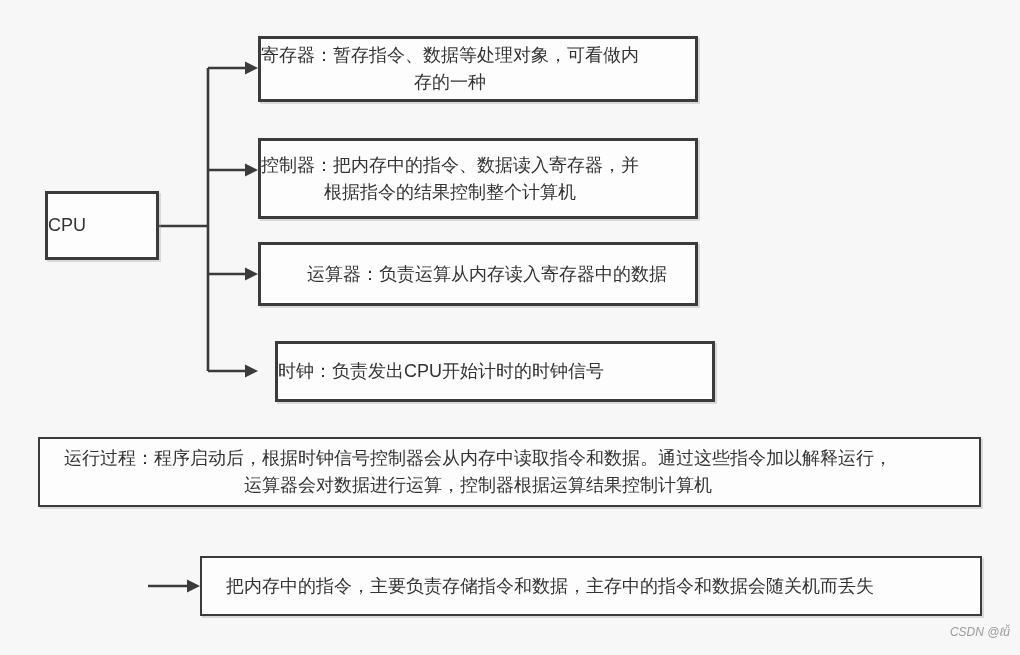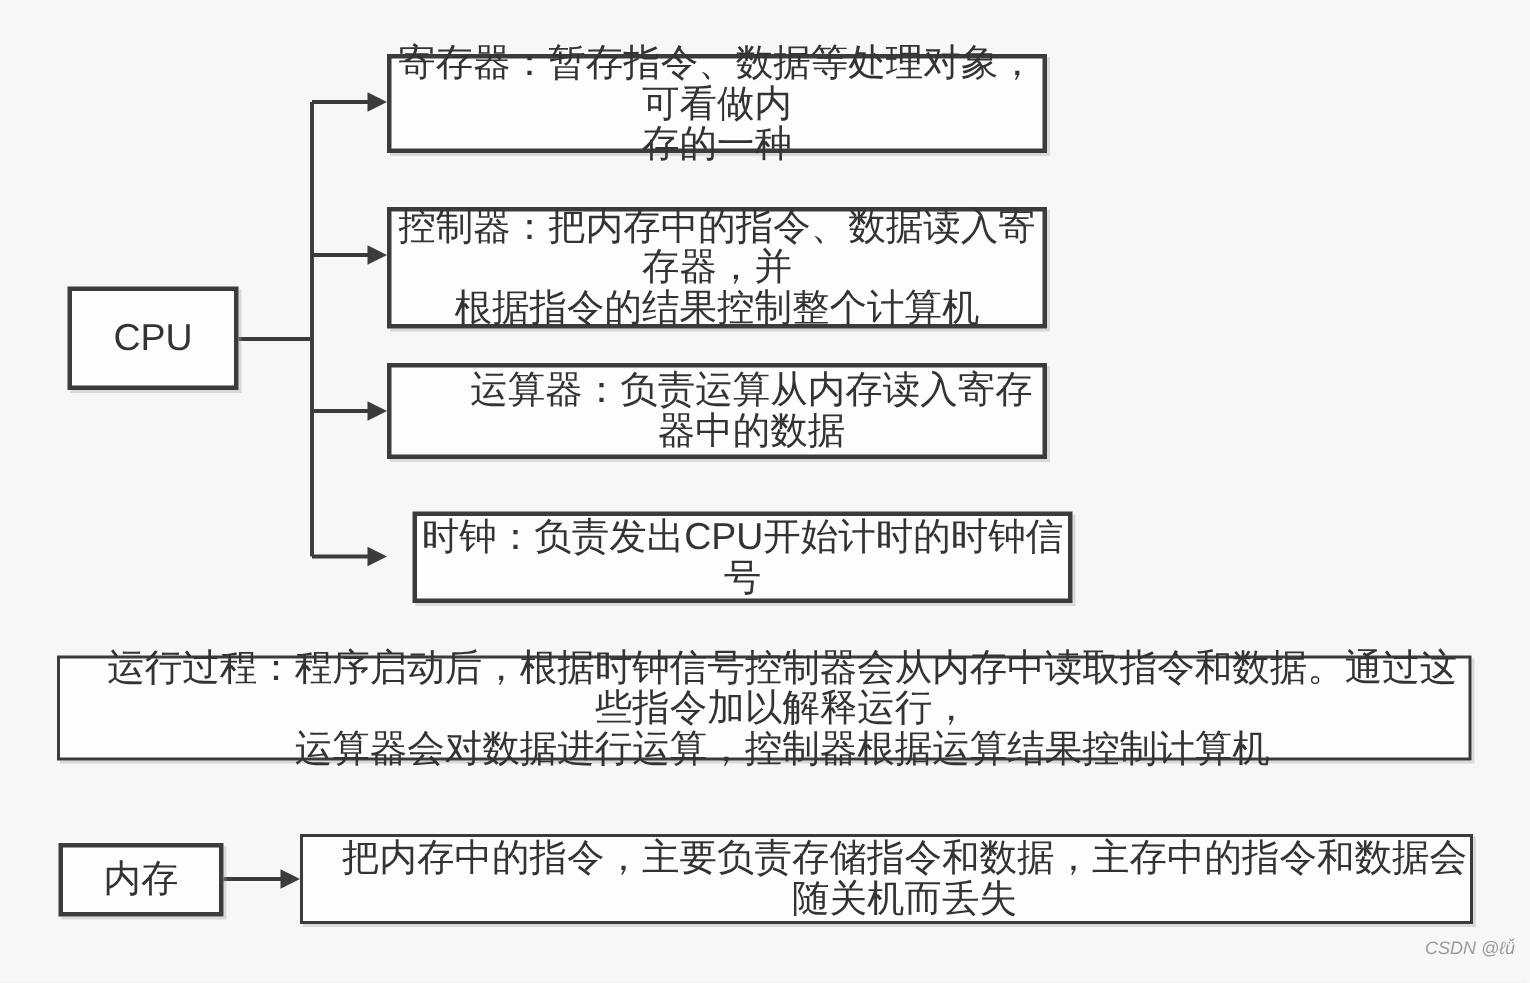--- a/index.html
+++ b/index.html
@@ -23,23 +23,23 @@
     pointer-events:none;
   }
   .connectors path{stroke:currentColor;stroke-width:2.6;fill:none;}
   .connectors polygon{fill:currentColor;stroke:none;}
   .box{
     position:absolute;
     box-sizing:border-box;
     background:var(--boxfill);
     border:3px solid var(--line);
     color:var(--text);
-    display:flex;align-items:center;justify-content:center;
+    display:flex;align-items:center;
     text-align:center;
-    font-size:25px;line-height:27px;
+    font-size:18px;line-height:27px;
     white-space:pre-line;
     box-shadow:2px 2px 0 rgba(160,160,160,0.35);
     z-index:2;
   }
   .panel{border-width:2px;padding-left:24px;}
   .b-cpu     {left:45px;  top:191px; width:114px; height:69px;}
   .b-reg     {left:258px; top:36px;  width:440px; height:66px;}
   .b-ctrl    {left:258px; top:138px; width:440px; height:81px;}
   .b-alu     {left:258px; top:242px; width:440px; height:64px;padding-left:46px;}
   .b-clock   {left:275px; top:341px; width:440px; height:61px;}
@@ -99,23 +99,20 @@
 
   <div class="box b-clock">
     <span>时钟：负责发出CPU开始计时的时钟信号</span>
   </div>
 
   <div class="box panel b-process">
     <span>运行过程：程序启动后，根据时钟信号控制器会从内存中读取指令和数据。通过这些指令加以解释运行，
 运算器会对数据进行运算，控制器根据运算结果控制计算机</span>
   </div>
 
-  <div class="box b-mem">
-    <span>内存</span>
-  </div>
 
   <div class="box panel b-memdesc">
     <span>把内存中的指令，主要负责存储指令和数据，主存中的指令和数据会随关机而丢失</span>
   </div>
 
   <div class="watermark">CSDN @ℓǚ</div>
 
 </div>
 
 </body></html>

